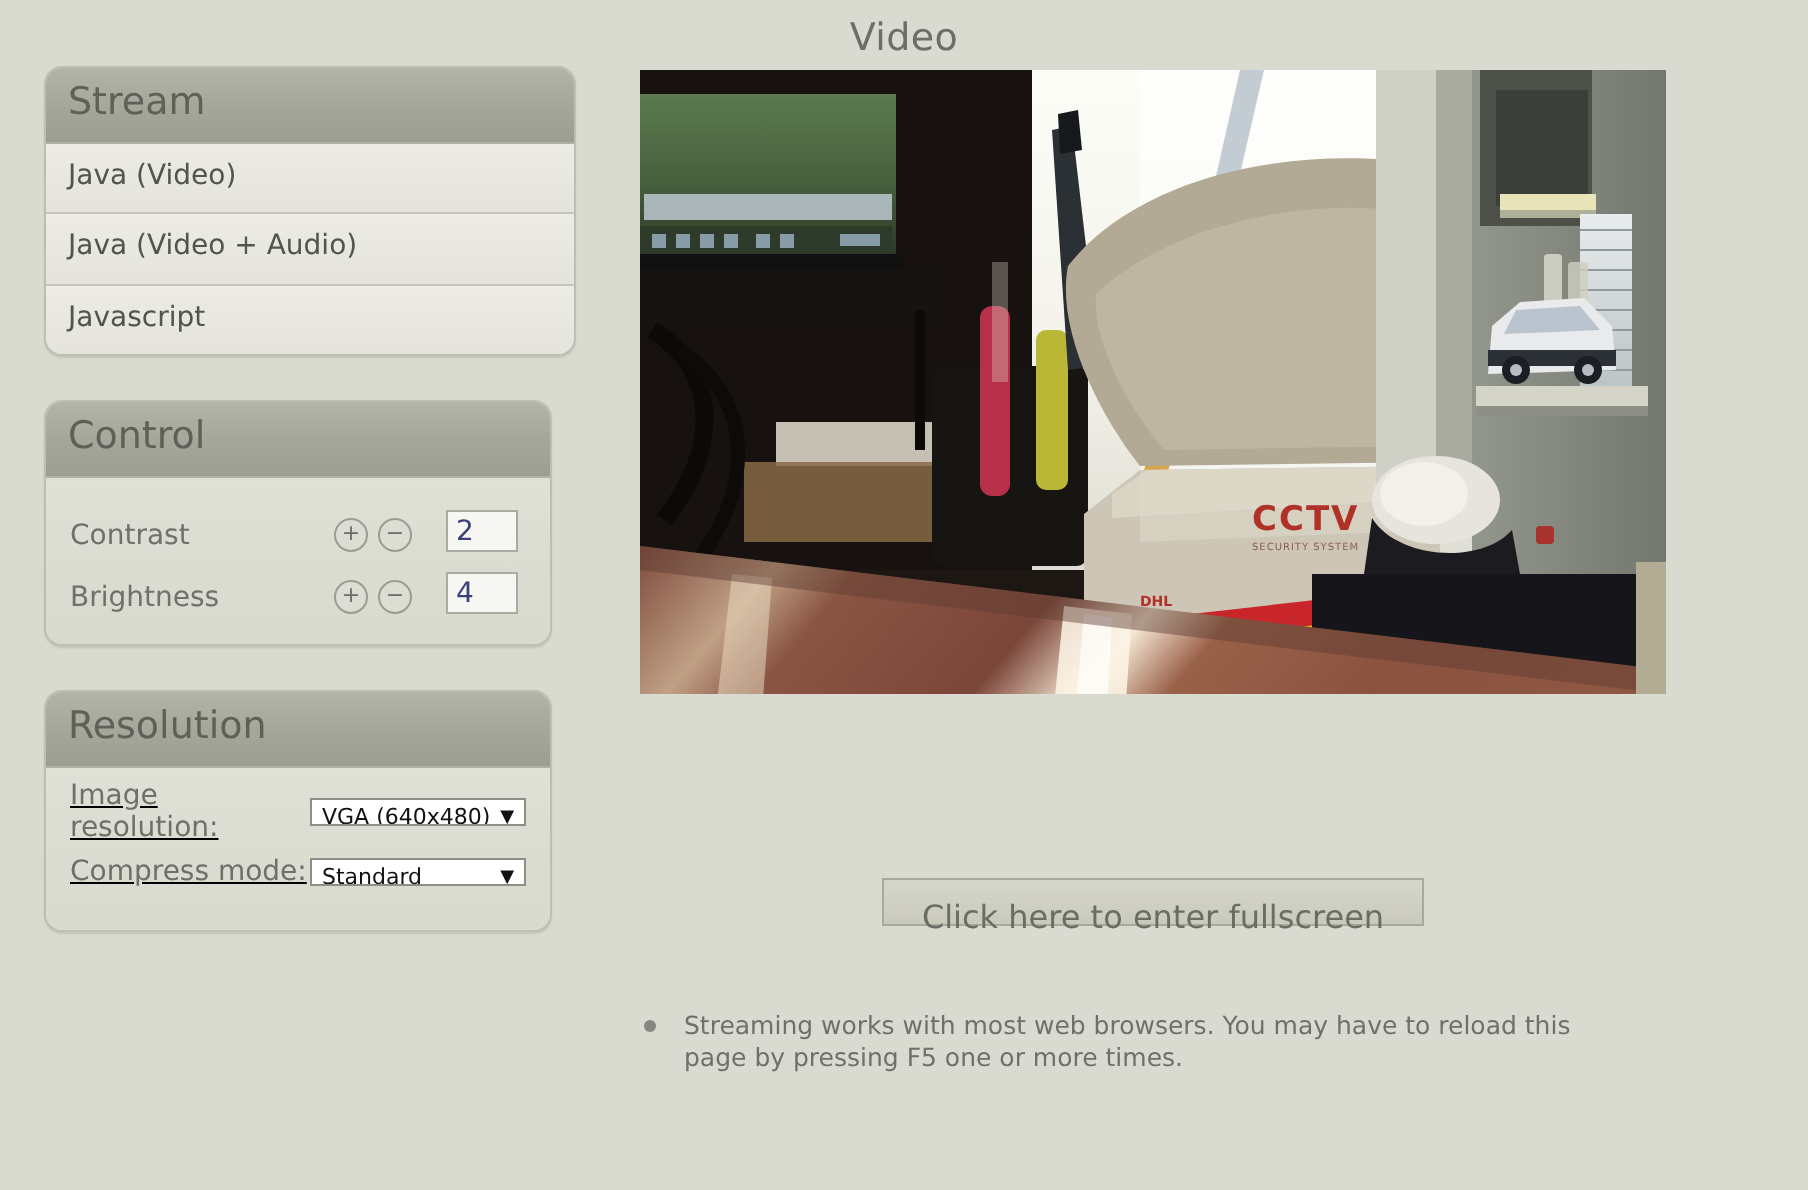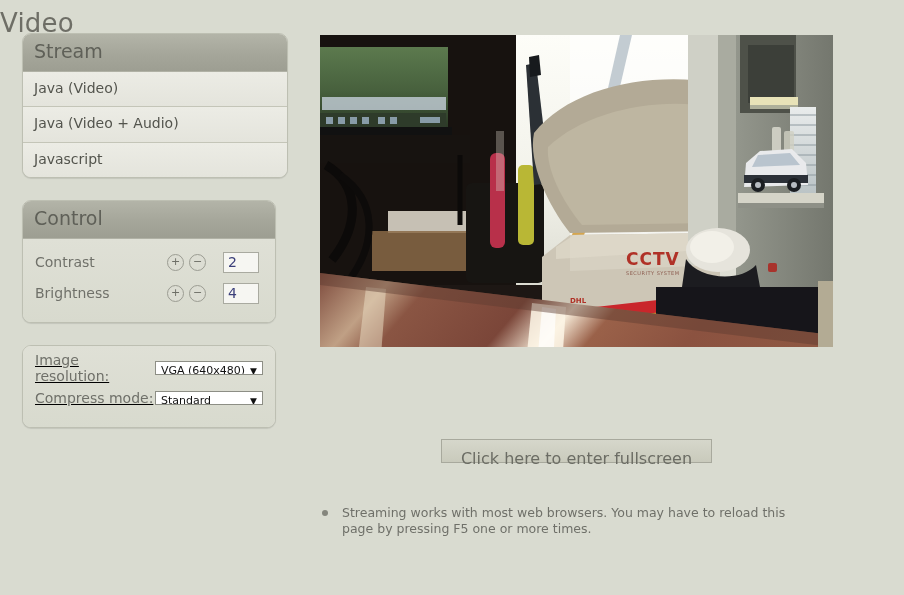--- a/index.html
+++ b/index.html
@@ -14,22 +14,22 @@
     overflow: hidden;
     position: relative;
   }
 
   
   .page-title {
     position: absolute;
     top: 8px;
     left: 0;
     width: 904px;
-    text-align: left;
-    font-size: 26px;
+    text-align: center;
+    font-size: 19px;
     color: #6e6e66;
     font-weight: normal;
     letter-spacing: 0.2px;
   }
 
   
   .sidebar {
     position: absolute;
     left: 22px;
     top: 33px;
@@ -70,21 +70,21 @@
   
   .panel-body {
     background: linear-gradient(to bottom, #dfe0d6 0%, #d8dace 100%);
     padding: 9px 12px 12px 12px;
   }
 
   
   .control-panel { width: 252px; }
   .ctrl-row {
     display: flex;
-    align-items: center;
+    align-items: flex-end;
     height: 28px;
     margin-bottom: 3px;
   }
   .ctrl-label {
     font-size: 14px;
     color: #70716a;
     width: 132px;
     flex: none;
   }
   .step-btn {
@@ -240,20 +240,21 @@
         <span class="ctrl-label">Brightness</span>
         <span class="step-btn">+</span>
         <span class="step-btn">−</span>
         <input class="ctrl-input" type="text" value="4" style="">
       </div>
 
     </div>
   </div>
 
   <div class="panel res-panel">
+    <div class="panel-header">Resolution</div>
     <div class="panel-body">
 
       <div class="res-row">
         <span class="res-label">Image resolution:</span>
         <div class="res-select">
           <span>VGA (640x480)</span>
           <span class="arrow">▼</span>
         </div>
       </div>
 

